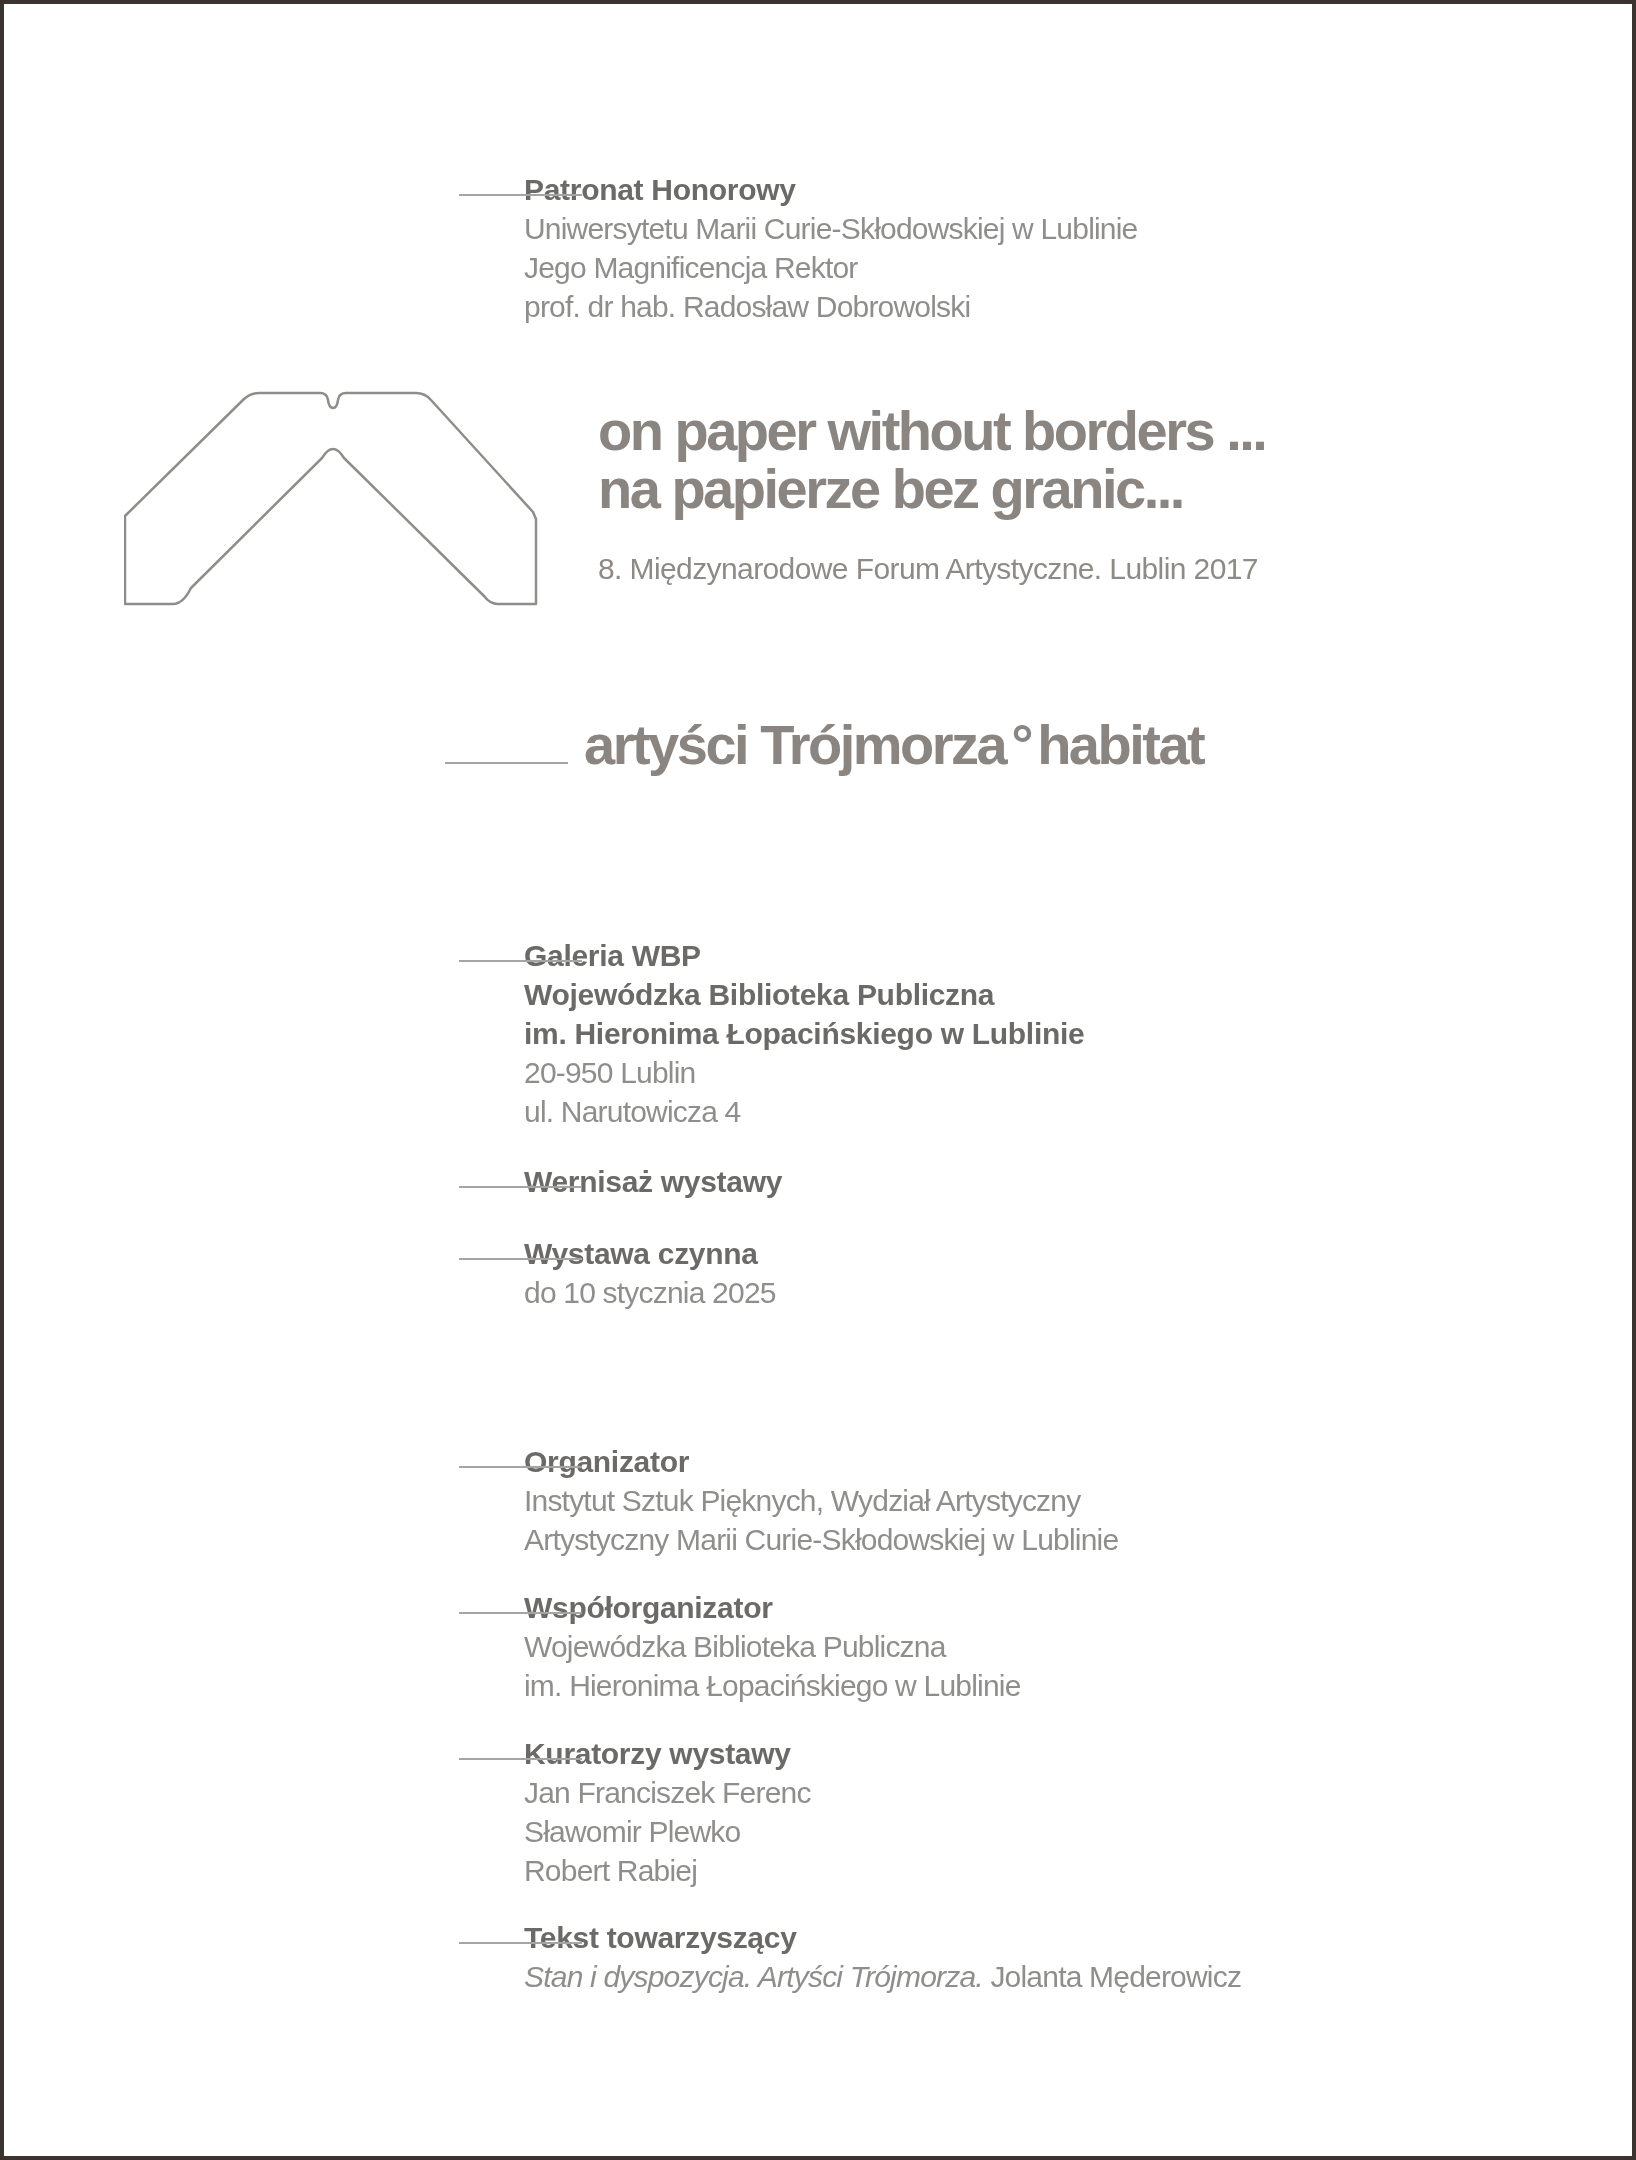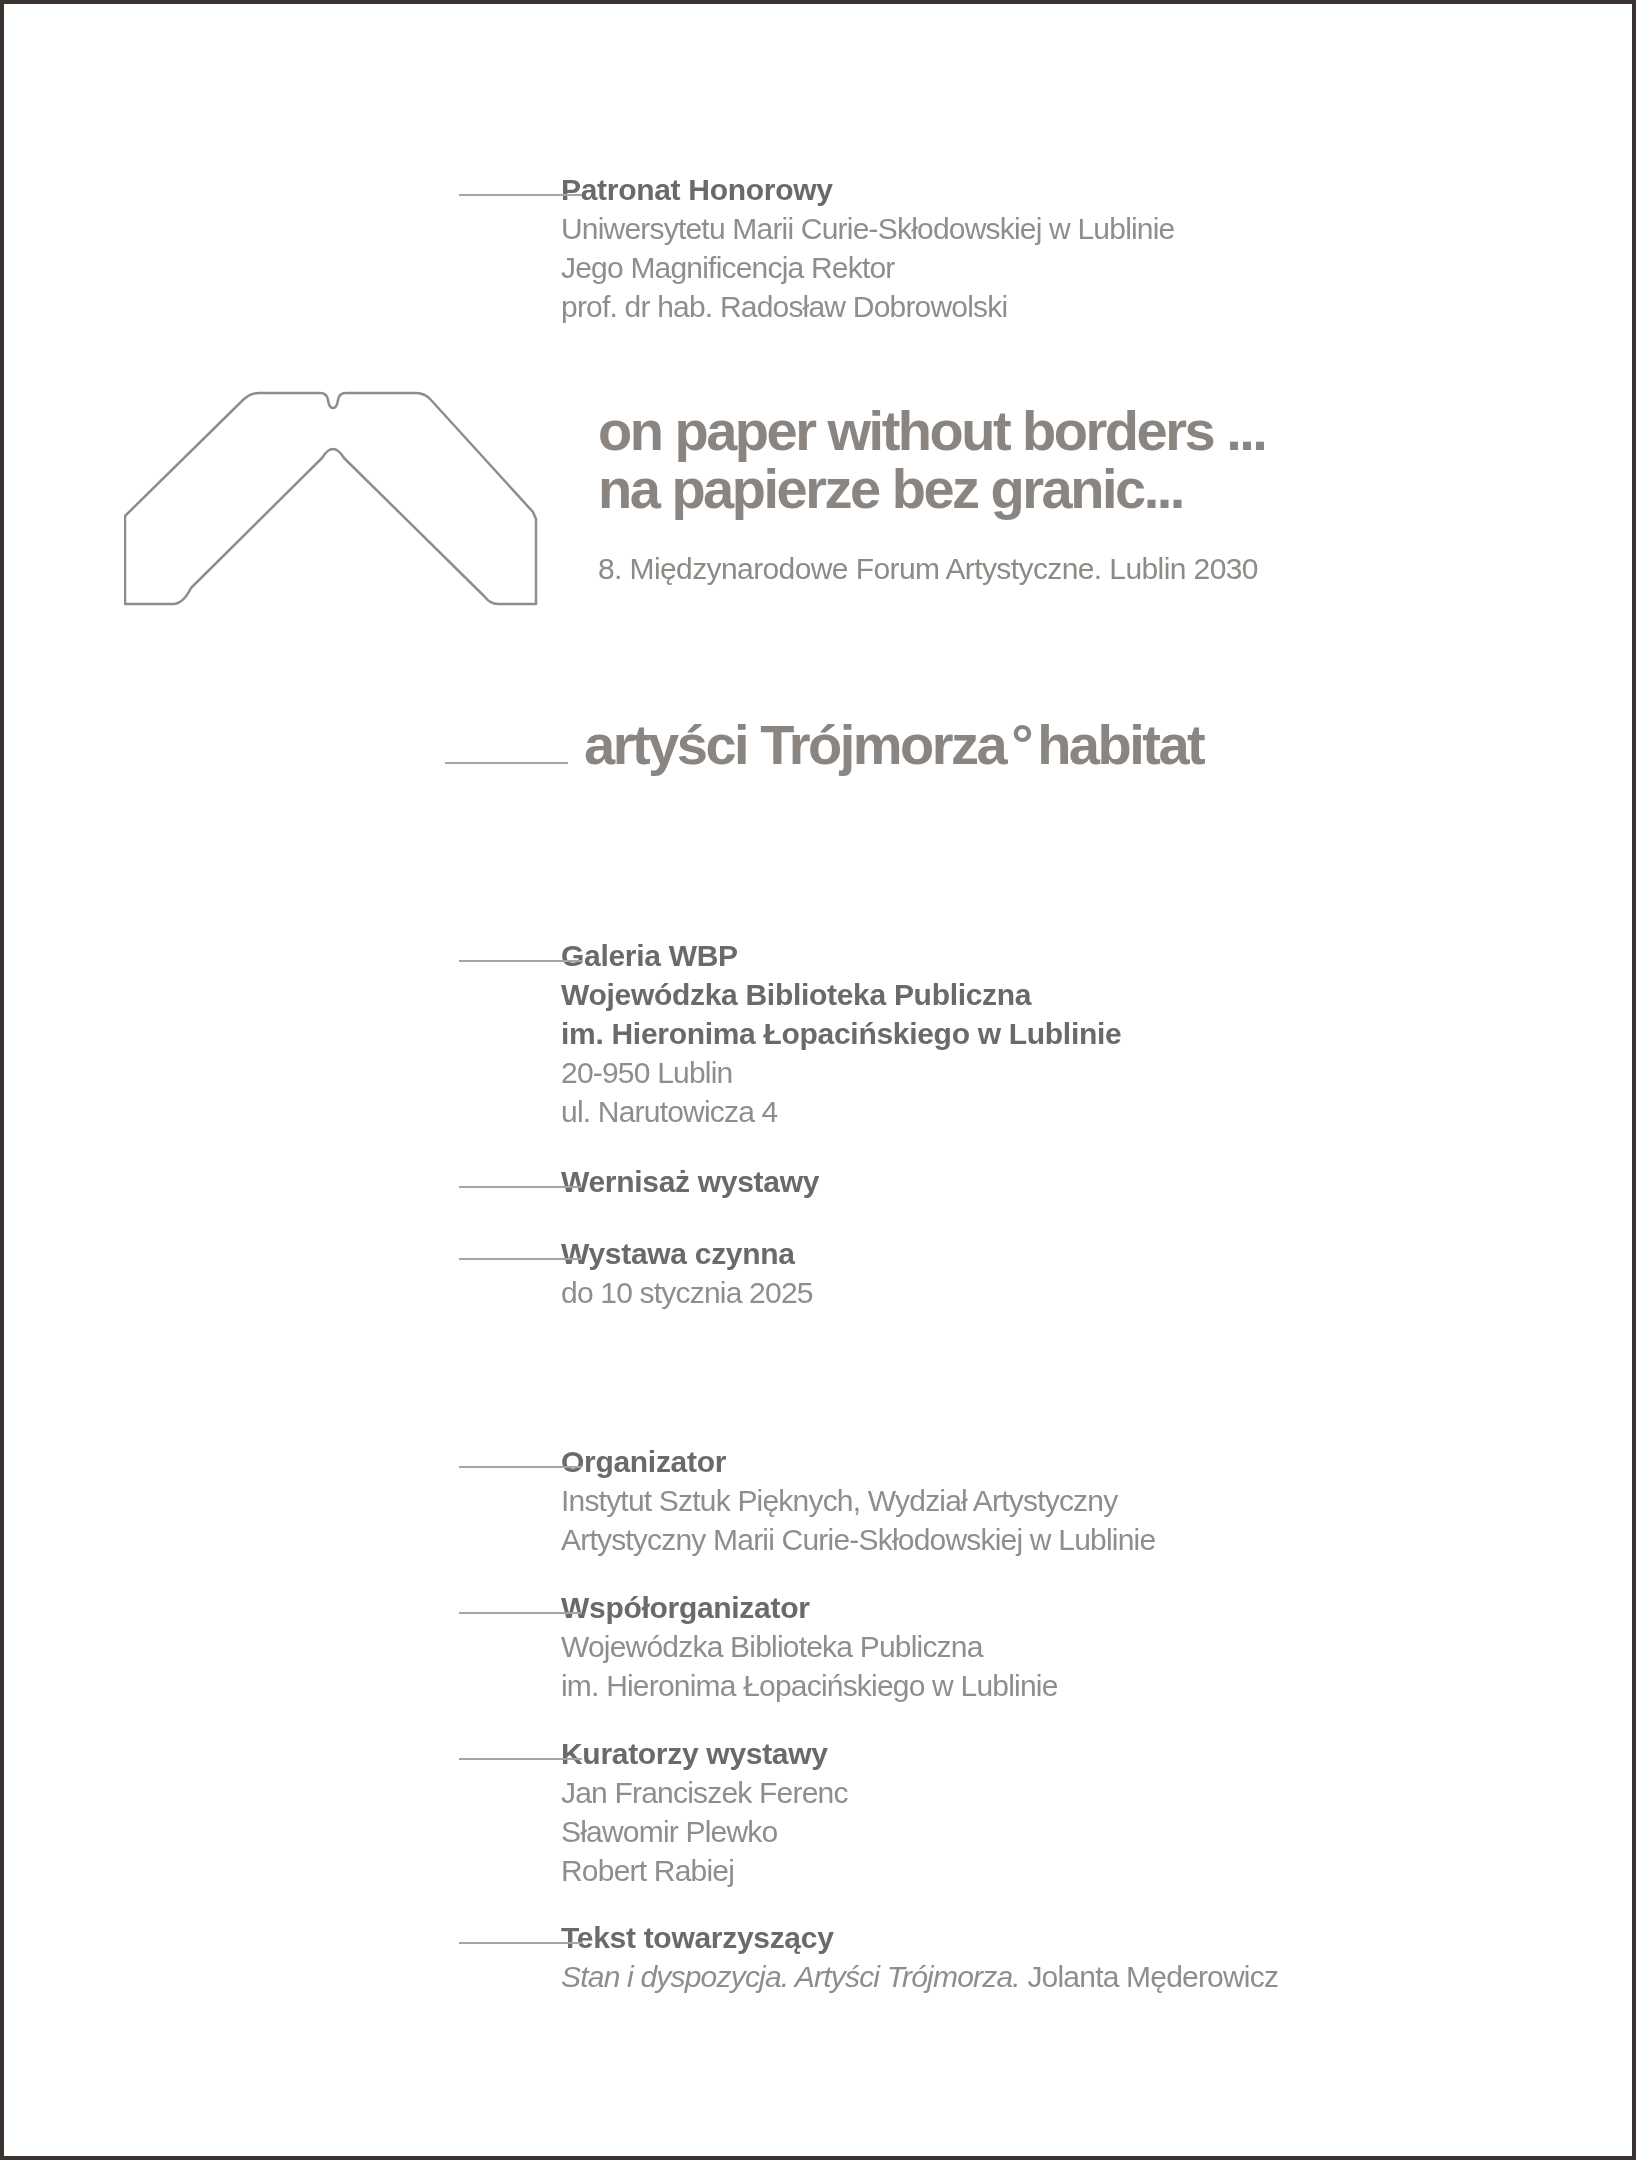--- a/index.html
+++ b/index.html
@@ -19,21 +19,21 @@
     background:#ffffff;
     border:4px solid var(--frame);
     font-family:"Liberation Sans","DejaVu Sans",sans-serif;
     overflow:hidden;
   }
   .section{position:absolute;left:455px;}
   .rule{
     position:absolute;left:0;top:24px;
     width:123px;height:2px;background:var(--rule);
   }
-  .sec-text{margin-left:102px;white-space:nowrap;}
+  .sec-text{margin-left:65px;white-space:nowrap;}
   .h{
     font-weight:bold;color:var(--heading);
     font-size:30px;line-height:39px;letter-spacing:-0.3px;
   }
   .b{
     font-weight:normal;color:var(--body);
     font-size:30px;line-height:39px;letter-spacing:-0.8px;
   }
   .i{font-style:italic;}
   .title-block{position:absolute;left:594px;top:398px;white-space:nowrap;}
@@ -87,21 +87,21 @@
              L 220,68
              Q 209,50 198,68
              L 67,198
              Q 59,214 49,214
              Z" fill="none" stroke="#8f8d8a" stroke-width="2.5" stroke-linejoin="round" stroke-linecap="round"></path>
   </svg>
 
   <div class="title-block">
     <div class="big">on paper without borders ...</div>
     <div class="big">na papierze bez granic...</div>
-    <div class="subtitle">8. Międzynarodowe Forum Artystyczne. Lublin 2030</div>
+    <div class="subtitle">8. Międzynarodowe Forum Artystyczne. Lublin 2017</div>
   </div>
 
   <div class="tagline-section">
     <span class="rule"></span>
     <div class="tagline-text big">
       <span>artyści Trójmorza</span><span class="deg">°</span><span>habitat</span>
     </div>
   </div>
 
   <div class="section" style="top:932px">

